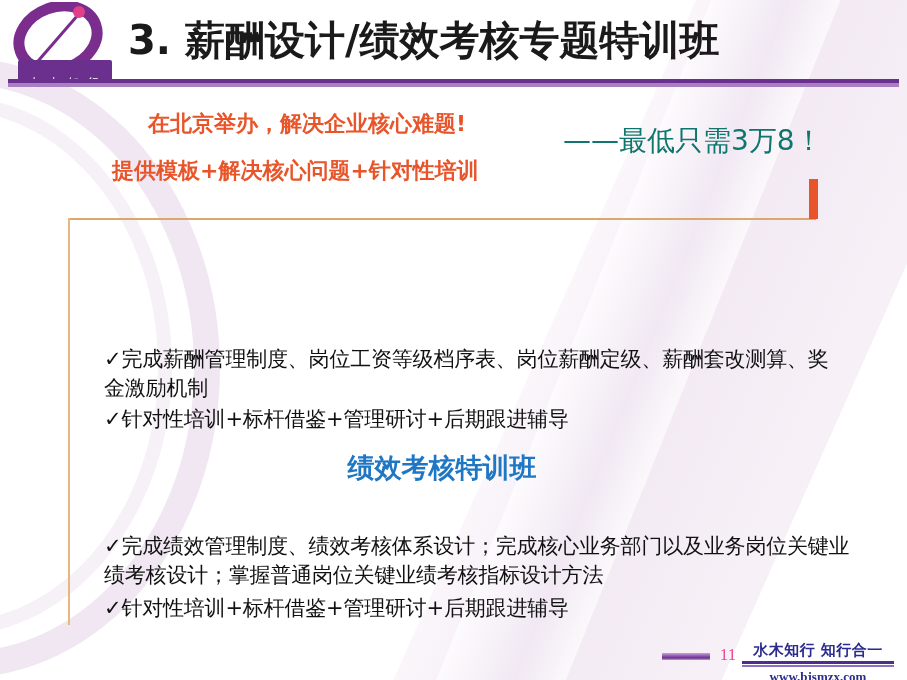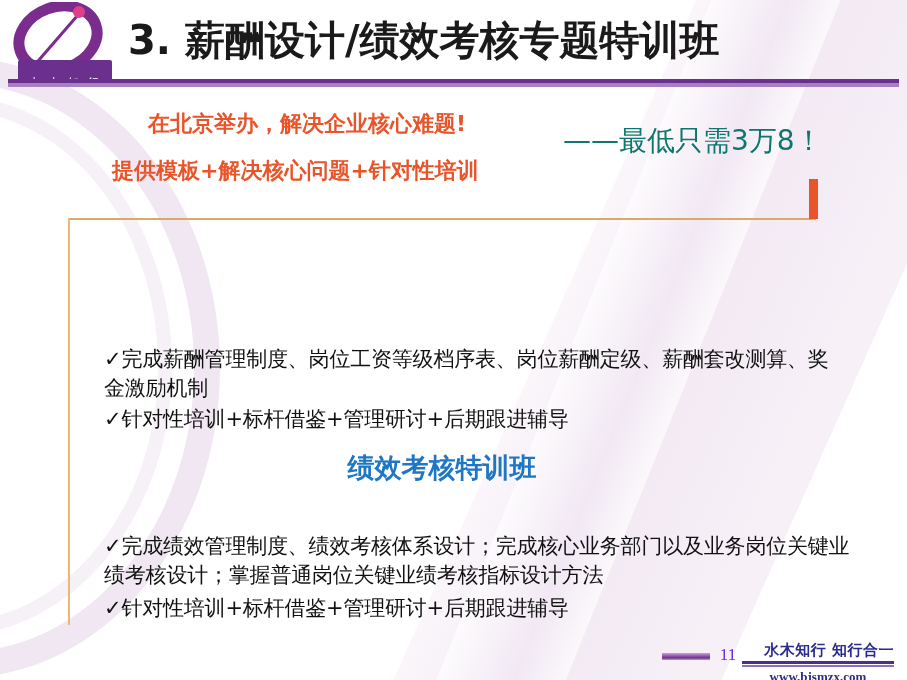--- a/index.html
+++ b/index.html
@@ -145,26 +145,26 @@
     letter-spacing: -0.2px;
   }
 
   
   .footer-bar {
     position: absolute; left: 662px; top: 653px; width: 48px; height: 7px;
     background: linear-gradient(180deg,#c6a3d8 0%, #8e54ac 45%, #6b2f8e 70%, #bfa0d0 100%);
   }
   .page-num {
     position: absolute; left: 710px; top: 645px; width: 36px;
-    text-align: center; font-size: 17px; color: #6d28d9;
+    text-align: center; font-size: 17px; color: #ec4899;
     font-family: "Liberation Serif", serif;
   }
   .brand-box { position: absolute; left: 742px; top: 641px; width: 152px; }
   .brand-name {
-    font-size: 15px; font-weight: bold; color: #2b2b8f; text-align: right;
+    font-size: 15px; font-weight: bold; color: #2b2b8f; text-align: center;
     letter-spacing: 0.5px;
   }
   .brand-rule-1 { height: 3px; background: #4b2f8e; margin-top: 1px; }
   .brand-rule-2 { height: 2px; background: #8f6fc0; margin-top: 1px; }
   .brand-url {
     font-size: 13px; font-weight: bold; color: #2b2b8f; text-align: center;
     margin-top: 2px; font-family: "Liberation Serif", serif;
   }
 </style>
 </head>

